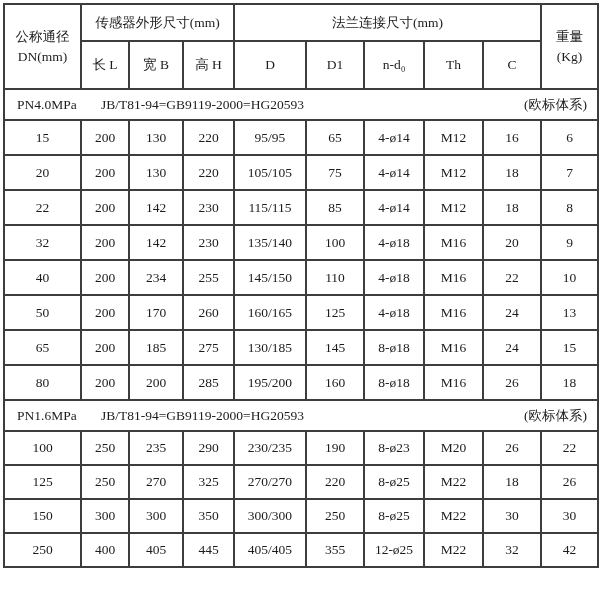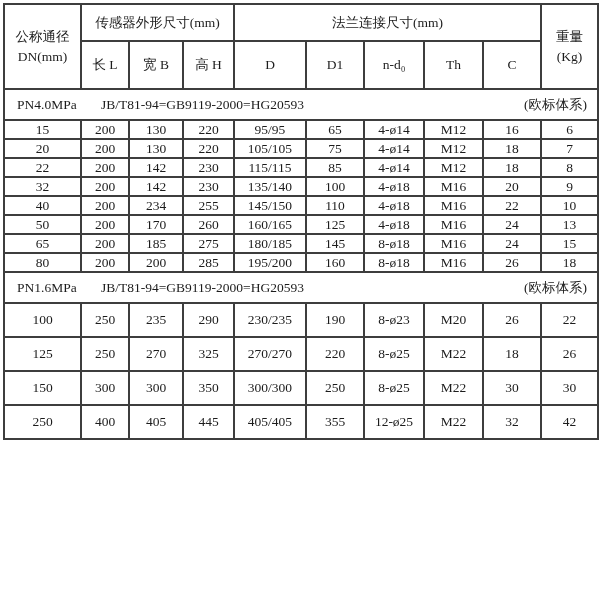--- a/index.html
+++ b/index.html
@@ -23,21 +23,21 @@
     text-align: center;
     vertical-align: middle;
     font-weight: normal;
     font-size: 13.5px;
     padding: 0;
     overflow: hidden;
     white-space: nowrap;
   }
   tr.head1 { height: 37px; }
   tr.head2 { height: 48px; }
-  tbody tr { height: 19px; }
+  tbody tr { height: 35px; }
   tbody tr.section-row { height: 31px; }
   tbody tr:nth-child(n+11) { height: 34px; }
   th.two-line div { line-height: 1.45; }
   td.section-cell { padding: 0; }
   .sec-wrap {
     display: flex;
     align-items: center;
     padding: 0 10px 0 12px;
   }
   .sec-pressure {
@@ -176,21 +176,21 @@
         <td>4-ø18</td>
         <td>M16</td>
         <td>24</td>
         <td>13</td>
       </tr>
       <tr>
         <td>65</td>
         <td>200</td>
         <td>185</td>
         <td>275</td>
-        <td>180/185</td>
+        <td>130/185</td>
         <td>145</td>
         <td>8-ø18</td>
         <td>M16</td>
         <td>24</td>
         <td>15</td>
       </tr>
       <tr>
         <td>80</td>
         <td>200</td>
         <td>200</td>

